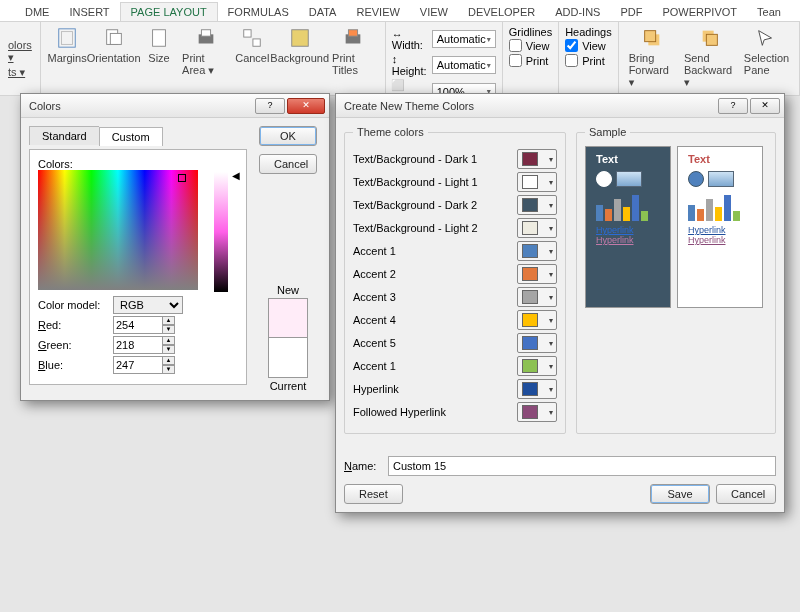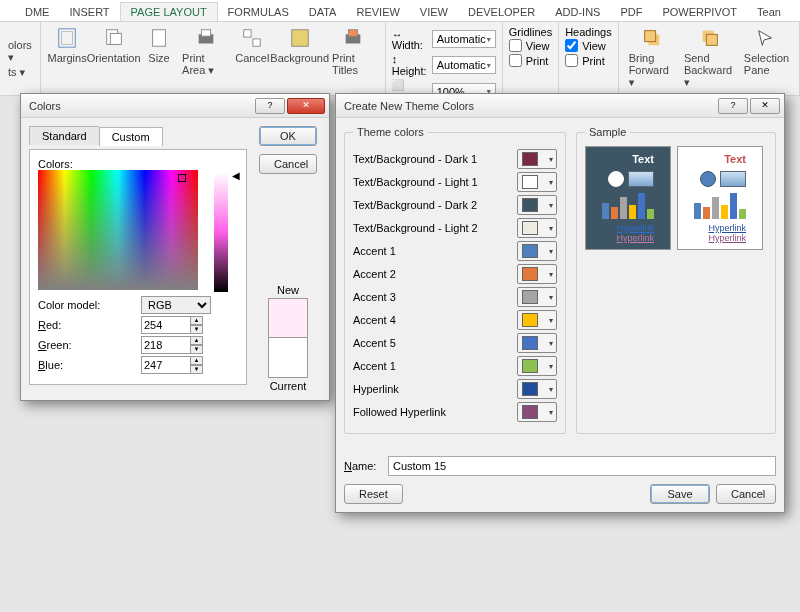--- a/index.html
+++ b/index.html
@@ -9,21 +9,21 @@
 .ribbon-tabs { display: flex; background: #fff; border-bottom: 1px solid #d4d4d4; height: 22px; align-items: flex-end; padding-left: 15px; }
 .ribbon-tabs .tab { padding: 3px 10px 3px; color: #444; cursor: pointer; }
 .ribbon-tabs .tab.active { background: #f2f2f2; border: 1px solid #d4d4d4; border-bottom: none; color: #217346; font-weight: normal; }
 
 
 .ribbon { background: #f2f2f2; border-bottom: 1px solid #d4d4d4; height: 74px; display: flex; }
 .ribbon-group { border-right: 1px solid #d4d4d4; padding: 2px 6px; display: flex; align-items: flex-start; }
 .rbtn { display: flex; flex-direction: column; align-items: center; padding: 2px 4px; color: #444; cursor: pointer; min-width: 38px; }
 .rbtn .ico { width: 24px; height: 24px; margin-bottom: 2px; display: flex; align-items: center; justify-content: center; }
 .rbtn .ico svg { width: 22px; height: 22px; }
-.rbtn-sm { display: flex; align-items: center; padding: 1px 2px; color: #444; }
+.rbtn-sm { display: flex; align-items: center; padding: 1px 2px; color: #444; text-decoration: underline; }
 .spin-row { display: flex; align-items: center; margin: 1px 0; }
 .spin-row .lbl { width: 40px; }
 .spin-row .box { border: 1px solid #adadad; background: #fff; height: 18px; padding: 0 4px; min-width: 64px; display: flex; align-items: center; justify-content: space-between; }
 .spin-row .box::after { content: "▾"; font-size: 8px; color: #666; }
 .chkrow { display: flex; align-items: center; margin: 1px 0; }
 .chkrow input { margin-right: 4px; }
 
 
 .sheet { position: absolute; left: 64px; top: 230px; }
 .sheet table { border-collapse: collapse; }
@@ -52,38 +52,38 @@
 #colors-dlg .colorsbody { background: #fff; border: 1px solid #b5b5b5; padding: 8px; }
 .gradbox { width: 160px; height: 120px; background:
   linear-gradient(rgba(128,128,128,0),rgba(128,128,128,1)),
   linear-gradient(90deg, red, yellow, lime, cyan, blue, magenta, red);
   position: relative; margin-bottom: 6px; }
 .gradptr { position: absolute; width: 8px; height: 8px; border: 1px solid #000; left: 140px; top: 4px; }
 .lumbar { width: 14px; height: 120px; background: linear-gradient(#fff, #ff60e8, #000); position: absolute; left: 184px; top: 22px; }
 .lumptr { position: absolute; left: 202px; top: 20px; font-size: 10px; }
 .rgbrow { display: flex; align-items: center; margin: 2px 0; }
 .rgbrow .lbl { width: 75px; }
-.rgbrow input, .rgbrow select { border: 1px solid #999; height: 18px; padding: 0 2px; width: 50px; margin-left: 28px; }
+.rgbrow input, .rgbrow select { border: 1px solid #999; height: 18px; padding: 0 2px; width: 50px; }
 .spinbtns { display: inline-flex; flex-direction: column; margin-left: -1px; }
 .spinbtns span { width: 13px; height: 9px; border: 1px solid #999; background: #eee; font-size: 6px; text-align: center; line-height: 7px; cursor: pointer; }
 .swatch { width: 40px; height: 40px; border: 1px solid #999; }
 .swatch.new { background: #ffecf8; }
 .swatch.cur { background: #fff; border-top: none; }
 
 
 #theme-dlg { left: 335px; top: 93px; width: 450px; }
 #theme-dlg .row { display: flex; align-items: center; margin: 3px 0; }
 #theme-dlg .row .tlbl { flex: 1; }
 #theme-dlg .swbtn { width: 40px; height: 20px; border: 1px solid #888; display: flex; align-items: center; cursor: pointer; background: #f4f4f4; border-radius: 2px; }
 #theme-dlg .swbtn .sq { width: 16px; height: 14px; margin: 0 4px; border: 1px solid #666; }
 #theme-dlg .swbtn::after { content: "▾"; font-size: 8px; color: #444; margin-left: auto; margin-right: 3px; }
 #theme-dlg input.namefield { border: 1px solid #aaa; height: 20px; padding: 0 4px; flex: 1; }
 
 .sample { display: flex; gap: 6px; }
-.sample .card { width: 86px; height: 104px; border: 1px solid #999; display: flex; flex-direction: column; align-items: flex-end; padding: 6px 16px; }
+.sample .card { width: 86px; height: 162px; border: 1px solid #999; display: flex; flex-direction: column; align-items: flex-start; padding: 6px 10px; }
 .card.dark { background: #3e5566; color: #fff; }
 .card.light { background: #fff; color: #c0504d; }
 .card .ttxt { font-weight: bold; margin-bottom: 6px; }
 .card .shapes { display: flex; align-items: center; gap: 4px; margin-bottom: 6px; }
 .card .circ { width: 16px; height: 16px; border-radius: 50%; border: 1px solid #fff; }
 .card .rect { width: 26px; height: 16px; background: linear-gradient(#cde2f4,#7ea8d0); border: 1px solid #567; }
 .card .bars { display: flex; align-items: flex-end; gap: 2px; height: 28px; margin-bottom: 4px; }
 .card .bars span { display: block; width: 7px; }
 .card .hl { font-size: 9px; text-decoration: underline; }
 </style>

